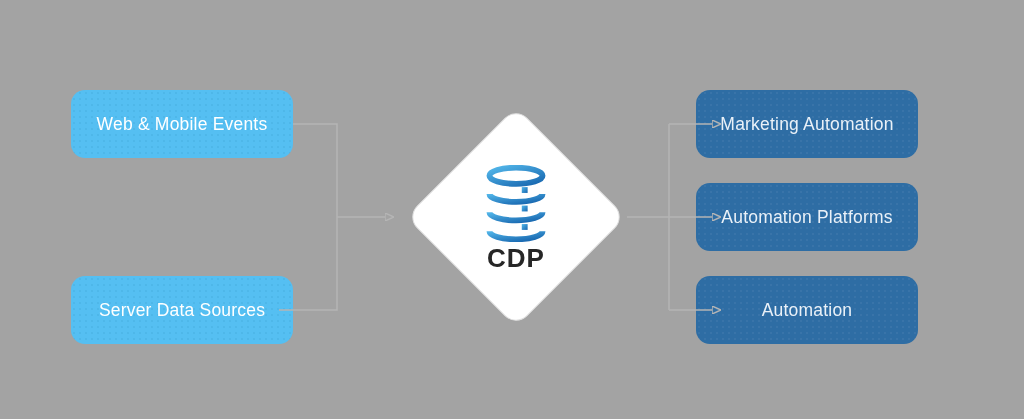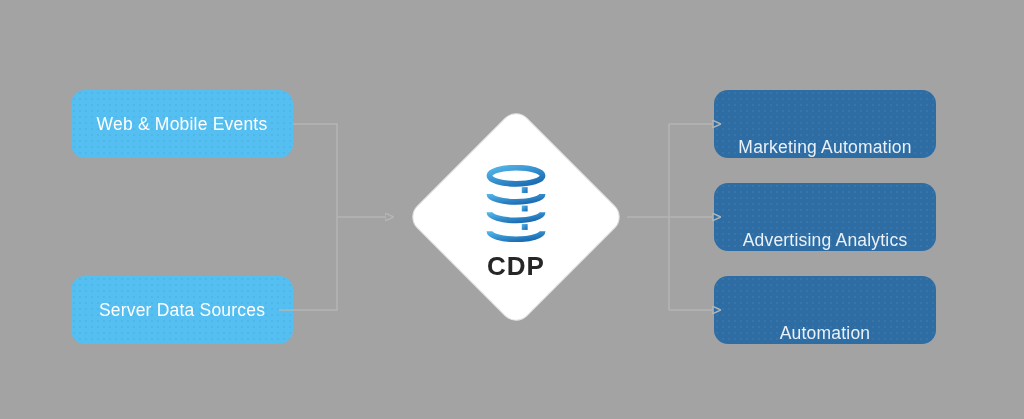--- a/index.html
+++ b/index.html
@@ -38,21 +38,21 @@
     background-image:radial-gradient(rgba(20,110,160,0.10) 1px, transparent 1.3px);
     background-size:6px 6px;
   }
   .node.destination{
     background:var(--destination-fill);
     color:var(--destination-text);
     background-image:radial-gradient(rgba(255,255,255,0.05) 1px, transparent 1.3px);
     background-size:6px 6px;
   }
   .src{left:71px;}
-  .dst{left:714px;align-items:flex-end;}
+  .dst{left:696px;}
   .row-1{top:90px;}
   .row-2{top:183px;}
   .row-3{top:276px;}
 
   .diamond{
     position:absolute;
     left:438px;top:139px;
     width:156px;height:156px;
     background:var(--diamond-fill);
     border:1.5px solid var(--diamond-border);
@@ -62,21 +62,21 @@
     box-sizing:border-box;
   }
   .hub{
     position:absolute;
     left:436px;top:165px;
     width:160px;
     display:flex;flex-direction:column;align-items:center;
     z-index:1;
   }
   .hub-label{
-    margin-top:9px;
+    margin-top:1px;
     font-size:26px;font-weight:bold;
     letter-spacing:1px;
     color:var(--hub-label-color);
   }
   .connectors{
     position:absolute;left:0;top:0;
     z-index:2;
     pointer-events:none;
   }
   .connectors path{
@@ -141,19 +141,19 @@
         <rect x="55.5" y="76.7" width="7.6" height="7.6"></rect>
       </g>
     </svg>
     <div class="hub-label">CDP</div>
   </div>
 
   <div class="node destination dst row-1">
     <span>Marketing Automation</span>
   </div>
   <div class="node destination dst row-2">
-    <span>Advertising Analytics</span>
+    <span>Automation Platforms</span>
   </div>
   <div class="node destination dst row-3">
     <span>Automation</span>
   </div>
 
 </div>
 
 </body></html>

